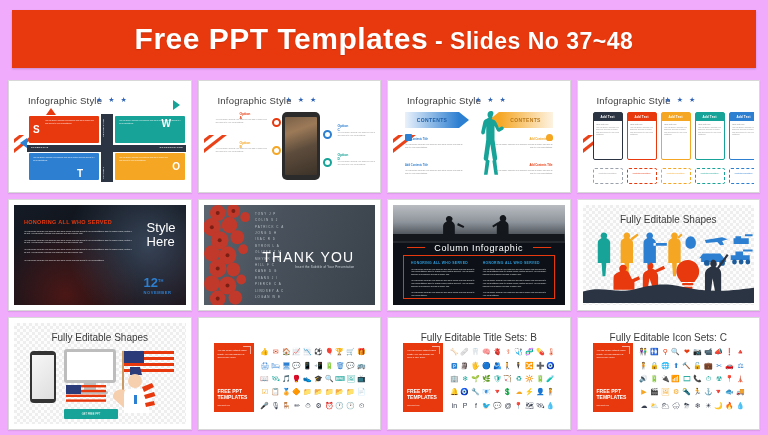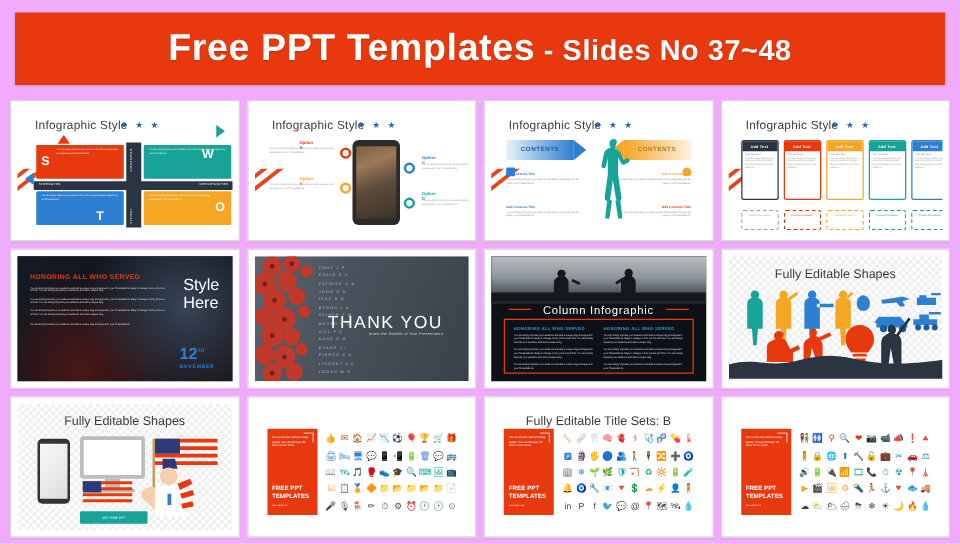--- a/index.html
+++ b/index.html
@@ -717,20 +717,21 @@
             <span class="r5">📍</span>
             <span class="r5">🗺</span>
             <span class="r5">🛰</span>
             <span class="r5">💧</span>
         </div>
       </div>
     </div>
 
     <div class="slide">
       <div class="inner">
+        <div class="center-title">Fully Editable Icon Sets: C</div>
         <div class="redcard">
           <div class="corner"></div>
           <div class="topnote">You can Resize without losing quality. You can Change Fill Color &amp; Line Color.</div>
           <div class="brand">FREE PPT TEMPLATES</div>
           <div class="url">www.allppt.com</div>
         </div>
         <div class="iconGrid">
           <span class="r1">👫</span>
             <span class="r1">🚻</span>
             <span class="r1">⚲</span>

